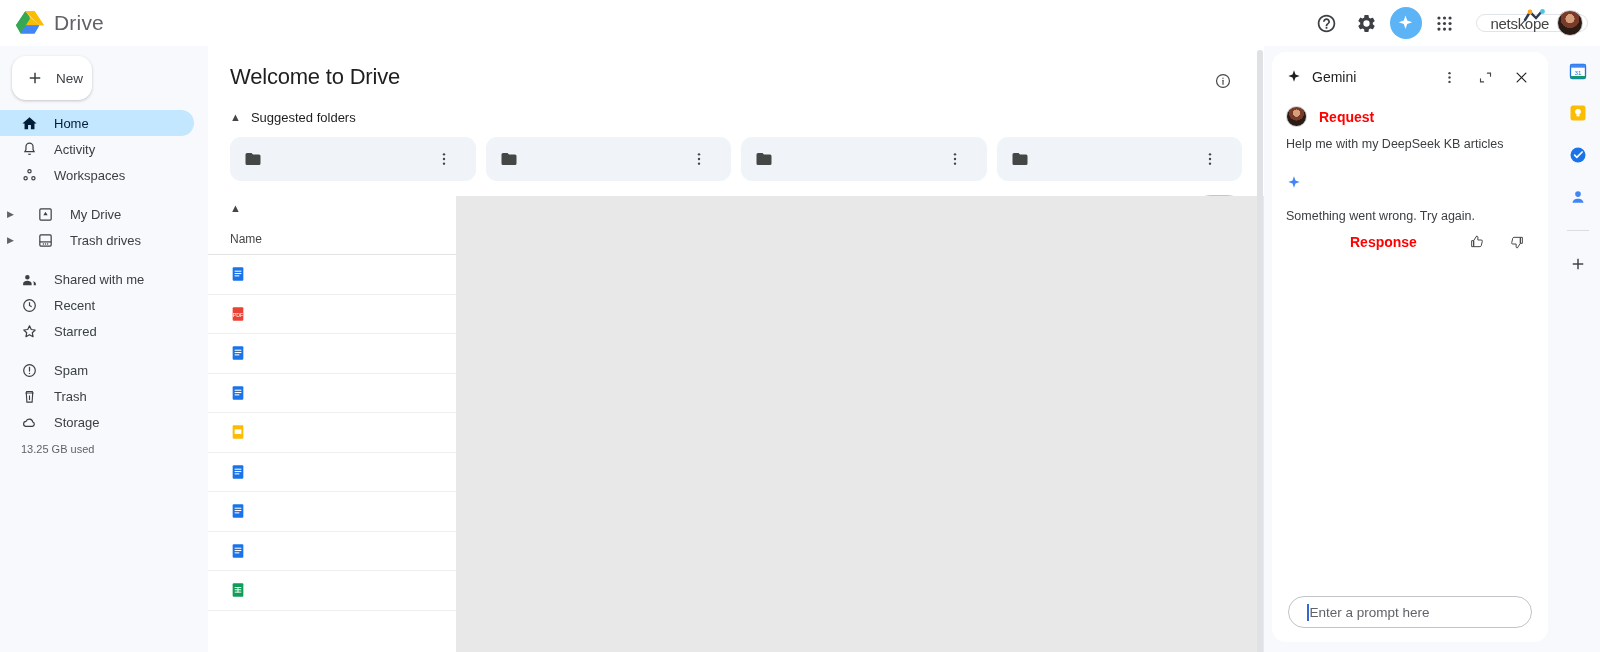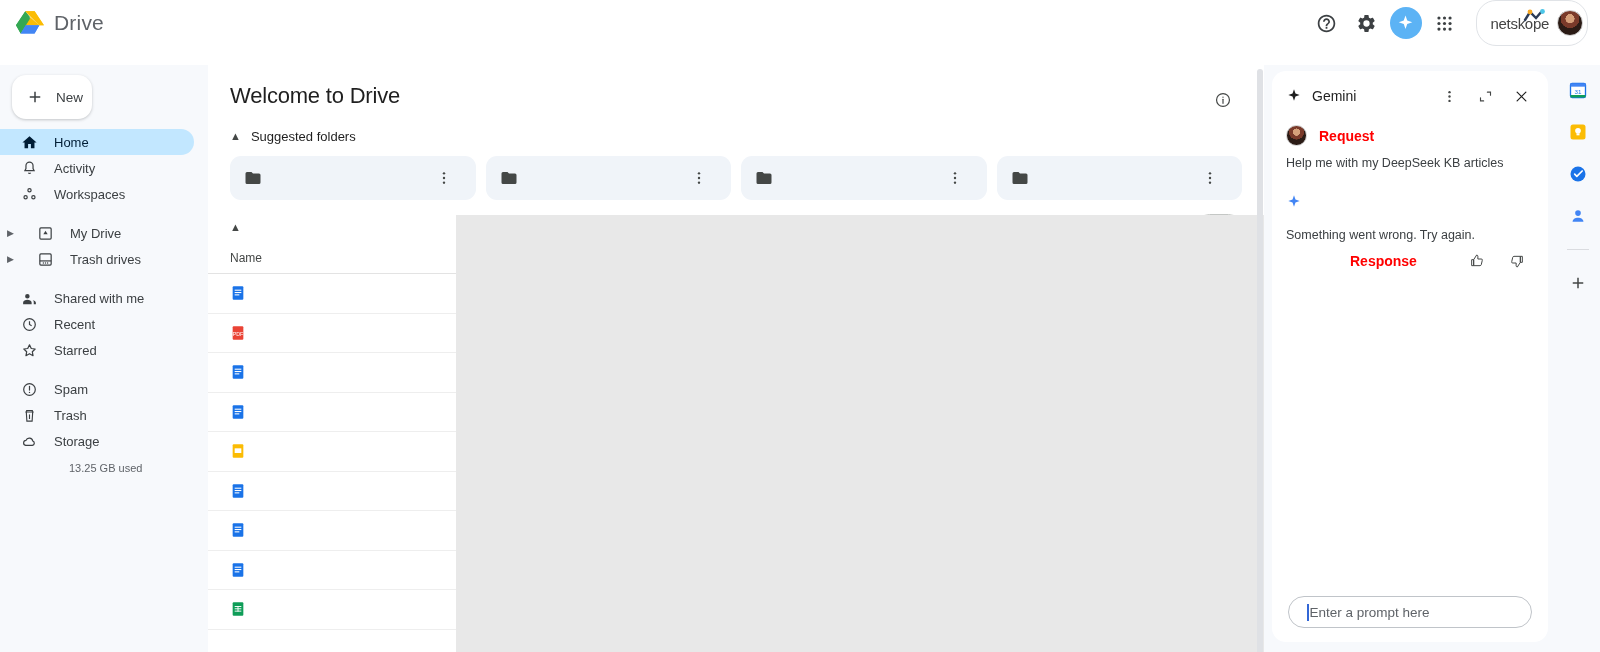--- a/index.html
+++ b/index.html
@@ -2,21 +2,21 @@
 <html><head>
 <meta charset="utf-8">
 <style>
   * { box-sizing: border-box; margin: 0; padding: 0; }
   html, body {
     width: 1600px; height: 652px;
     font-family: "Liberation Sans", sans-serif;
     background: #ffffff;
     overflow: hidden;
   }
-  .app { position: relative; width: 1600px; height: 652px; display: flex; flex-direction: column; gap: 19px; }
+  .app { position: relative; width: 1600px; height: 652px; display: flex; flex-direction: column; }
 
   
   .topbar {
     height: 46px; flex: 0 0 46px;
     display: flex; align-items: center;
     background: #ffffff;
     position: relative; z-index: 30;
   }
   .brand { display: flex; align-items: center; width: 208px; padding-left: 16px; gap: 10px; }
   .brand-label { font-size: 21px; color: #5f6368; letter-spacing: .2px; }
@@ -37,21 +37,21 @@
   }
   .topright { margin-left: auto; display: flex; align-items: center; gap: 6px; padding-right: 12px; }
   .gem-circle {
     width: 32px; height: 32px; border-radius: 50%;
     background: #5cb3f5; display: flex; align-items: center; justify-content: center;
     cursor: pointer;
   }
   .netskope-badge {
     display: flex; align-items: center; gap: 8px;
     border: 1px solid #e0e3e7; border-radius: 20px;
-    height: 46px; padding: 0 4px 0 14px; margin-left: 8px; background: #fff;
+    height: 18px; padding: 0 4px 0 14px; margin-left: 8px; background: #fff;
     cursor: pointer;
   }
   .ns-text { font-size: 15px; color: #444; letter-spacing: -.3px; }
   .avatar {
     width: 26px; height: 26px; border-radius: 50%;
     background: radial-gradient(circle at 50% 32%, #d6a07a 0 22%, #7a3a2a 23% 46%, #2b1b15 47% 100%);
     border: 1px solid #cfcfcf; display: block;
   }
   .avatar.sm { width: 21px; height: 21px; }
 
@@ -83,21 +83,21 @@
     cursor: pointer; margin-bottom: 0;
   }
   .nav-item .lbl { line-height: 1; }
   .nav-item.active { background: #c2e7ff; color: #001d35; font-weight: 500; }
   .nav-item.active svg { fill: #001d35; }
   .nav-gap { height: 13px; }
   .nav-item .caret {
     width: 10px; margin-left: -14px; margin-right: 4px;
     font-size: 9px; color: #5f6368; line-height: 1;
   }
-  .storage-sub { font-size: 11px; color: #5f6368; padding-left: 21px; margin-top: 8px; margin-left: 48px; }
+  .storage-sub { font-size: 11px; color: #5f6368; padding-left: 21px; margin-top: 8px; }
 
   
   .main {
     flex: 1; min-width: 0;
     background: #ffffff;
     display: flex; flex-direction: column;
     position: relative;
     border-radius: 14px 0 0 0;
     overflow: hidden;
   }

